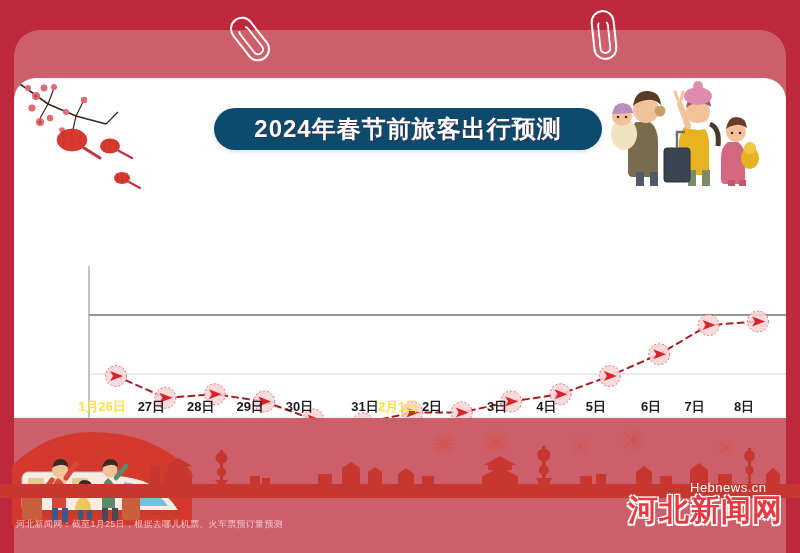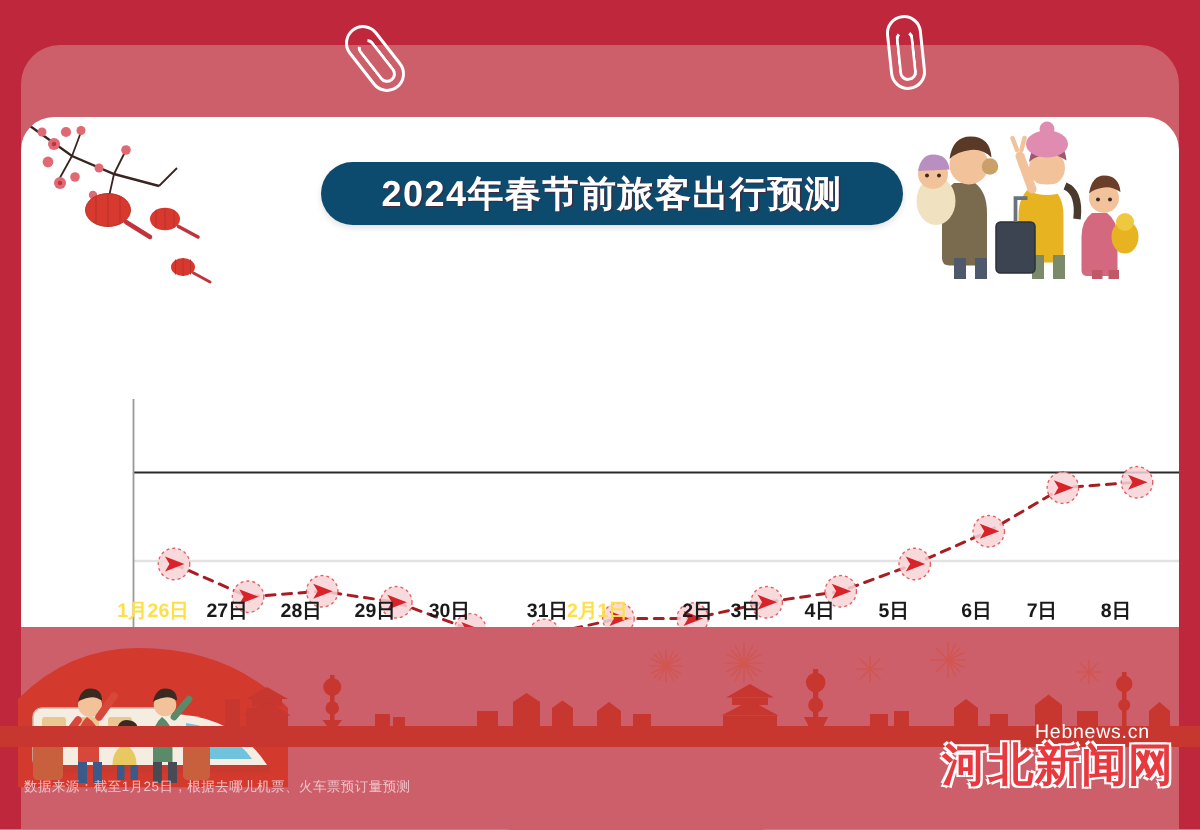--- a/index.html
+++ b/index.html
@@ -251,21 +251,21 @@
   </div>
 
   <div class="xlabels" id="xlabels">
       <div class="xlab hl" style="left: 88px;">1月26日</div>
       <div class="xlab" style="left: 137.385px;">27日</div>
       <div class="xlab" style="left: 186.769px;">28日</div>
       <div class="xlab" style="left: 236.154px; text-align: center;">29日</div>
       <div class="xlab" style="left: 285.538px;">30日</div>
       <div class="xlab" style="left: 334.923px; margin-left: 16px;">31日</div>
       <div class="xlab hl" style="left: 384.308px;">2月1日</div>
-      <div class="xlab" style="left: 451px;">2日</div>
+      <div class="xlab" style="left: 418px;">2日</div>
       <div class="xlab" style="left: 483.077px;">3日</div>
       <div class="xlab" style="left: 532.462px;">4日</div>
       <div class="xlab" style="left: 581.846px;">5日</div>
       <div class="xlab" style="left: 637px; text-align: center;">6日</div>
       <div class="xlab" style="left: 680.615px;">7日</div>
       <div class="xlab" style="left: 730px;">8日</div>
     </div>
 
   <svg width="180" height="105" style="position:absolute;left:12px;top:420px;">
     <path d="M0 46 q34 -34 80 -34 q62 0 100 40 l0 53 l-180 0 z" fill="#d4392e"></path>
@@ -382,20 +382,20 @@
       <g transform="translate(726,20)">
         <path d="M0 0 L0 -8 M0 0 L6 -6 M0 0 L8 0 M0 0 L6 6 M0 0 L0 8 M0 0 L-6 6 M0 0 L-8 0 M0 0 L-6 -6"></path>
       </g>
     </g>
   </svg>
 
   <div class="title-pill">
     <span>2024年春节前旅客出行预测</span>
   </div>
 
-  <div class="footnote">数据来源：截至1月25日，根据去哪儿机票、火车票预订量预测</div>
+  <div class="footnote">河北新闻网：截至1月25日，根据去哪儿机票、火车票预订量预测</div>
 
   <div class="logo">
     <div class="logo-en">Hebnews.cn</div>
     <div class="logo-cn">河北新闻网</div>
   </div>
 
 </div>
 
 </body></html>

